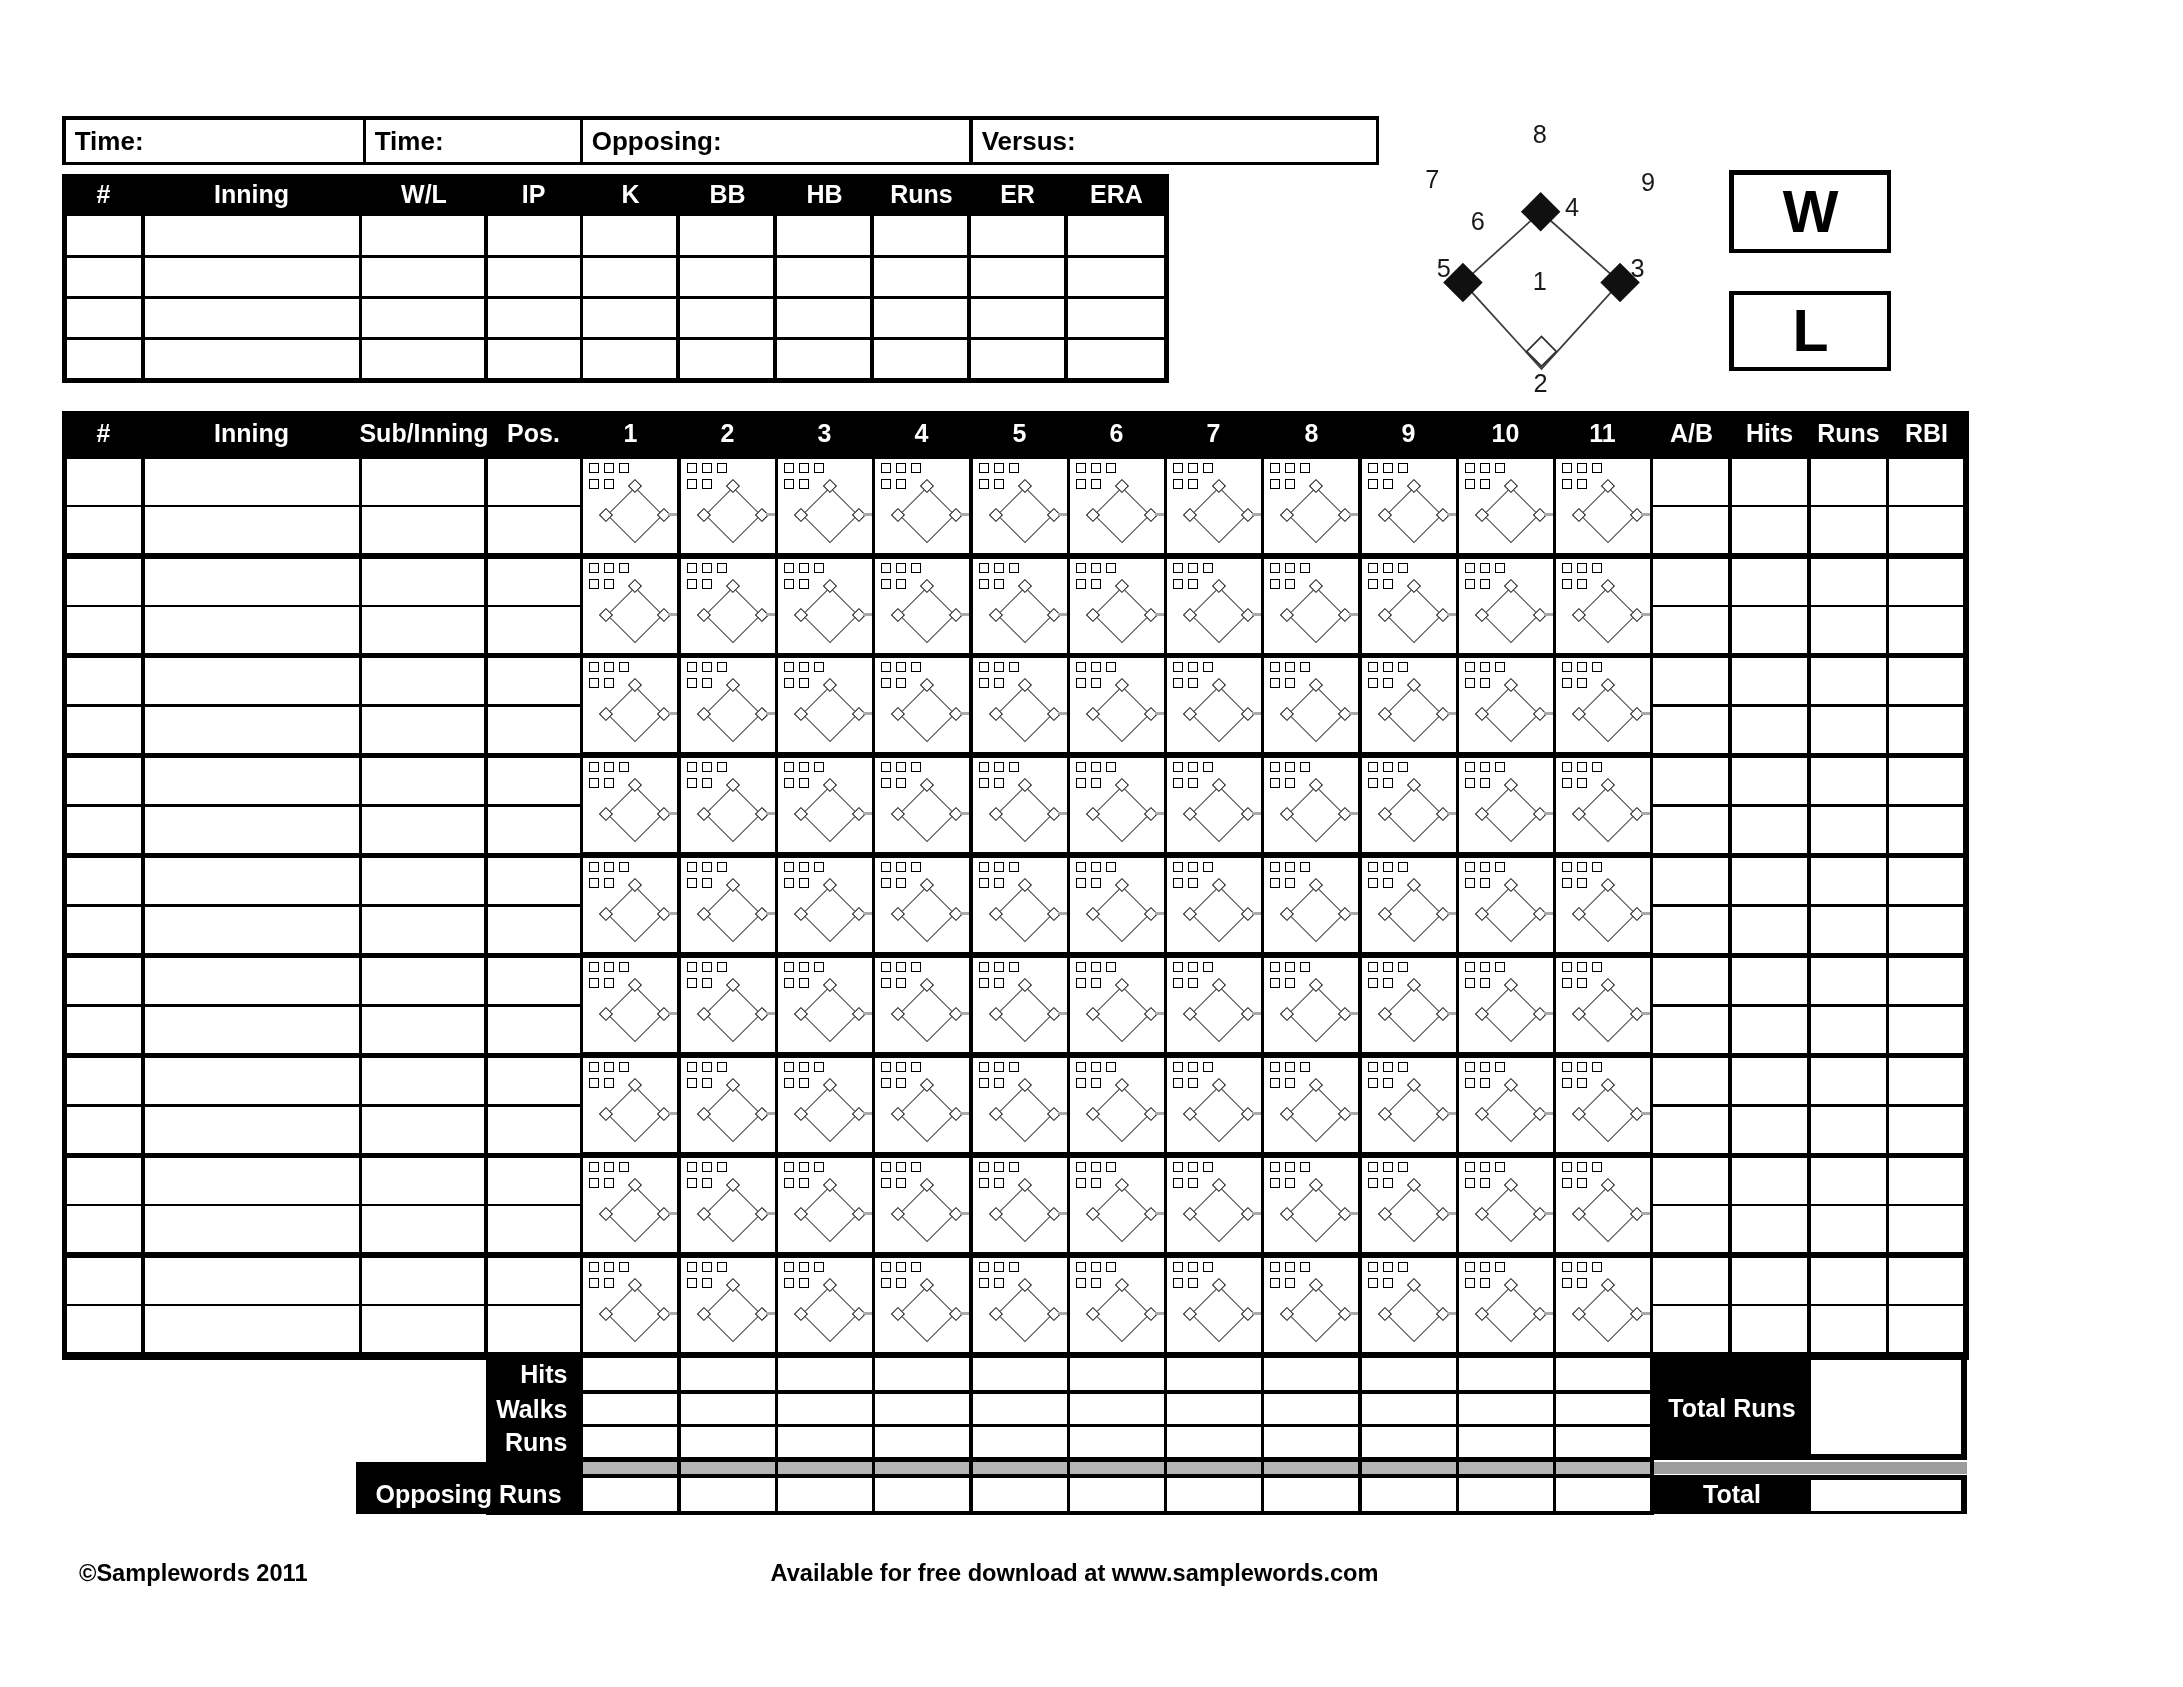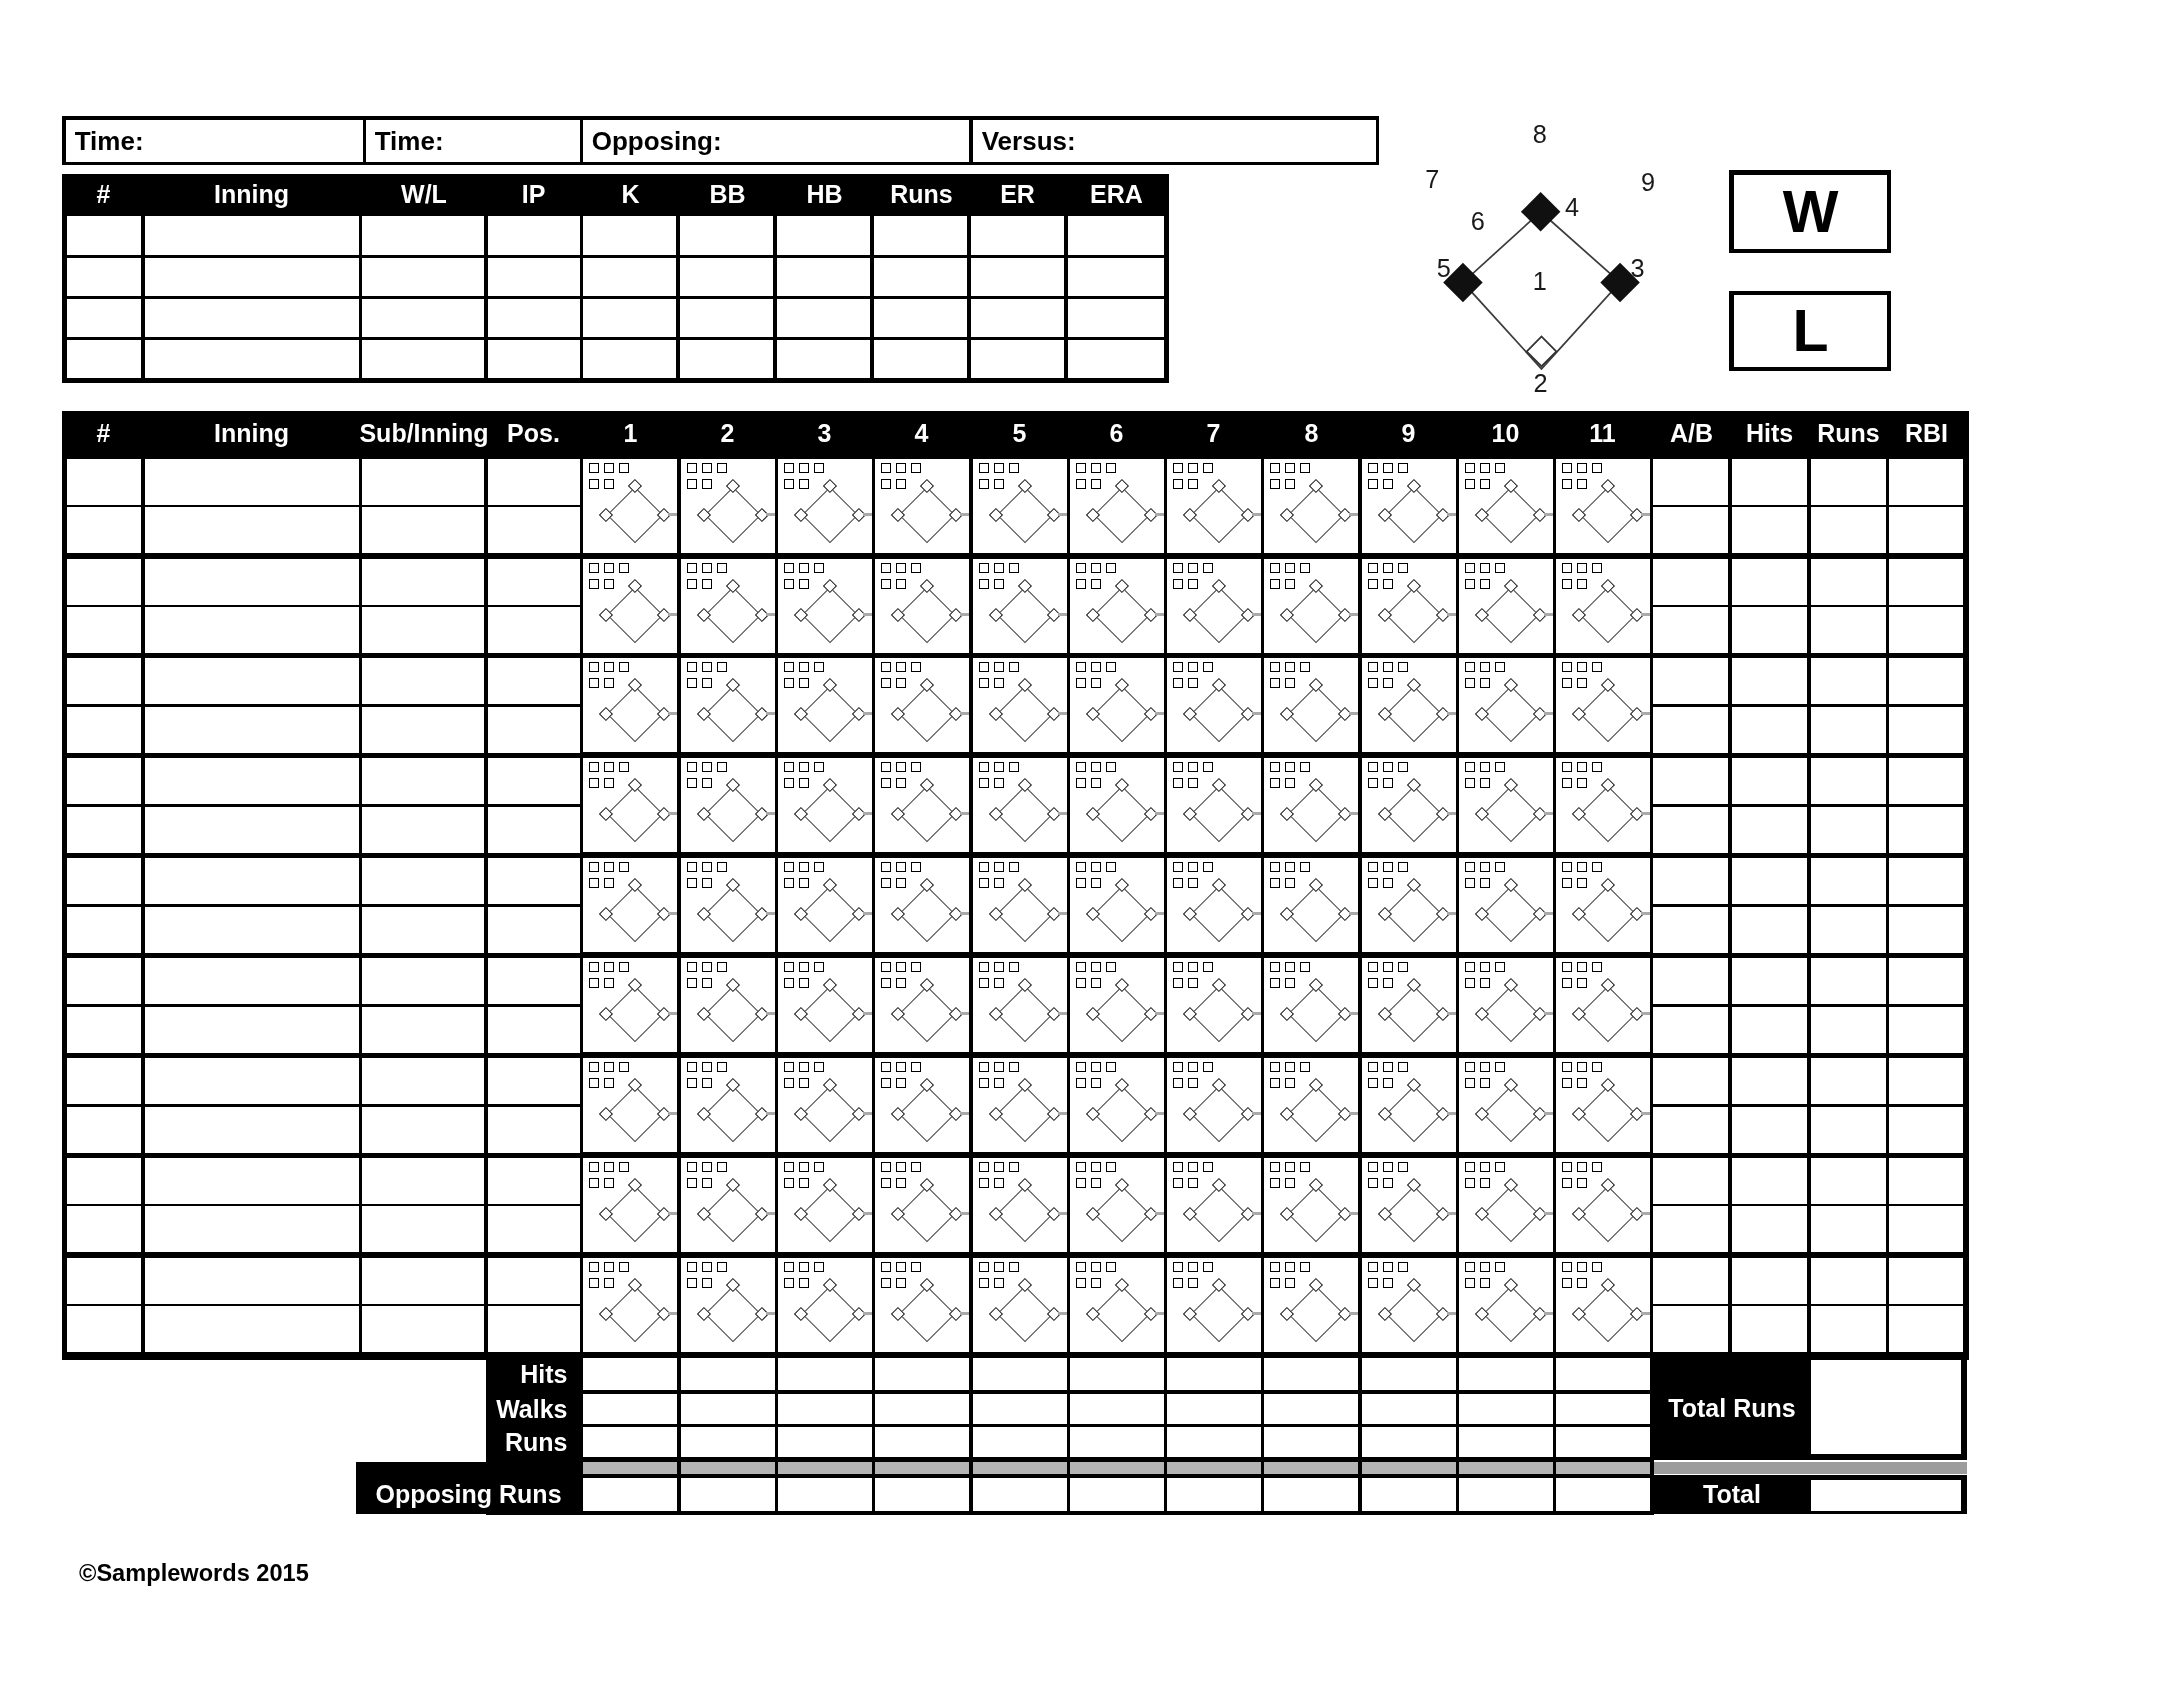--- a/index.html
+++ b/index.html
@@ -1548,15 +1548,16 @@
       <div class="abs blk hlbl" style="left: 1652px; top: 1356px; width: 160px; height: 104px;">Total Runs</div>
       <div class="abs blk" style="left: 1806px; top: 1356px; width: 161px; height: 104px;"></div>
       <div class="abs cell" style="left: 1811px; top: 1360px; width: 150px; height: 94px;"></div>
       <div class="abs " style="left: 1654px; top: 1462px; width: 313px; height: 12.2px; background: rgb(156, 156, 156);"></div>
       <div class="abs blk hlbl" style="left: 1652px; top: 1475px; width: 160px; height: 39px;">Total</div>
       <div class="abs blk" style="left: 1806px; top: 1475px; width: 161px; height: 39px;"></div>
       <div class="abs cell" style="left: 1811px; top: 1480px; width: 150px; height: 31px;"></div>
     </div>
 
 
-  <div class="footer-text" style="left:79px;top:1560px;">©Samplewords 2015</div>
+  <div class="footer-text" style="left:79px;top:1560px;">©Samplewords 2011</div>
+  <div class="footer-text" style="left:0;top:1560px;width:2149px;text-align:center;">Available for free download at www.samplewords.com</div>
 </div>
 
 
 </body></html>

